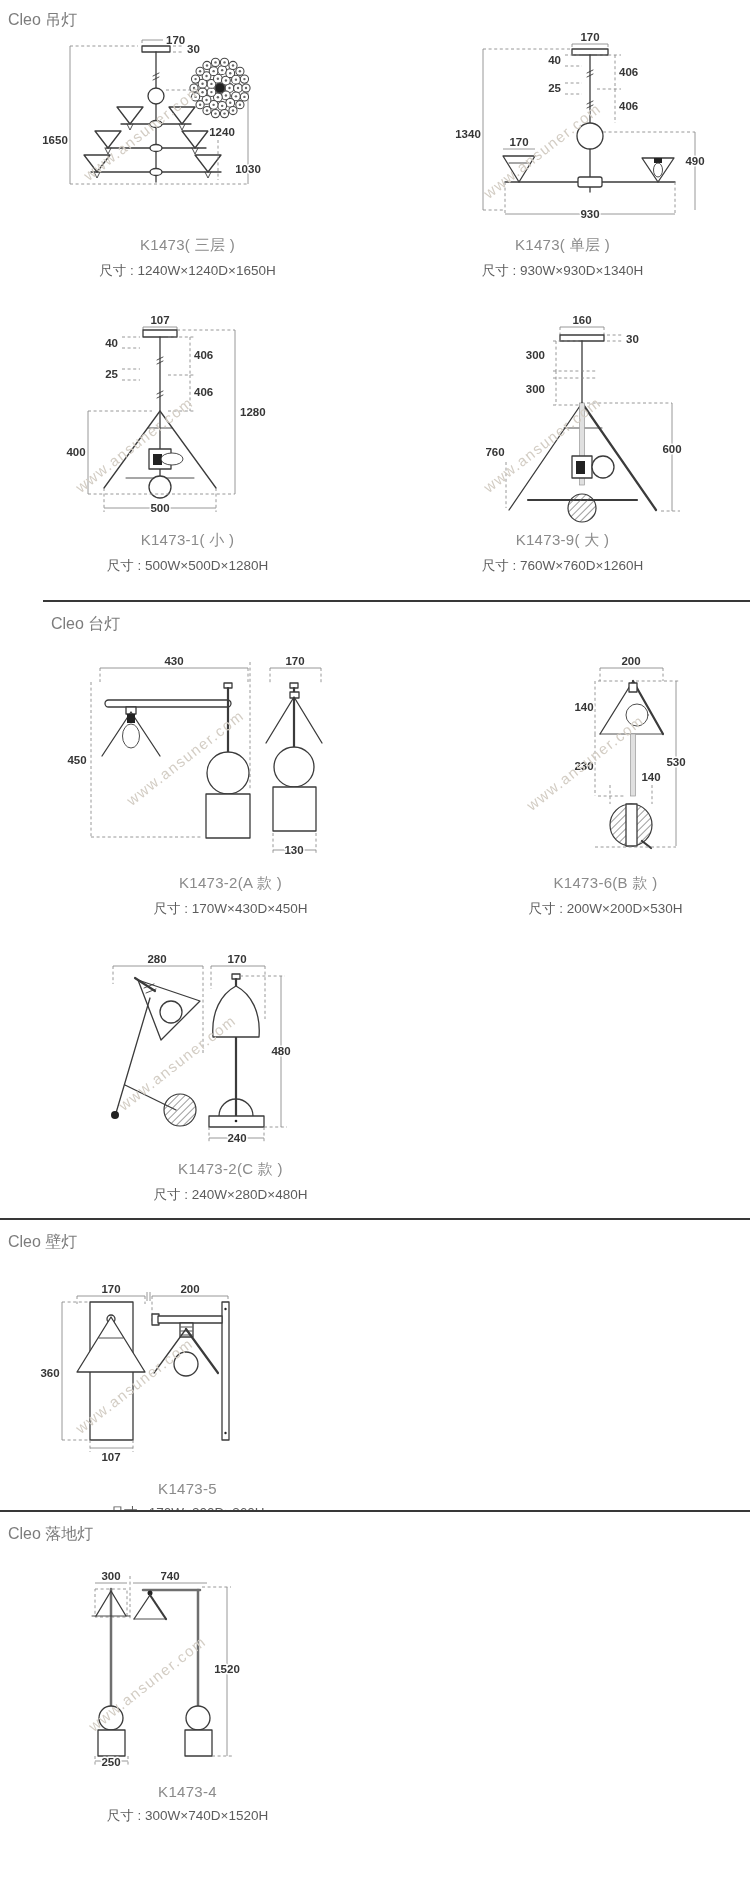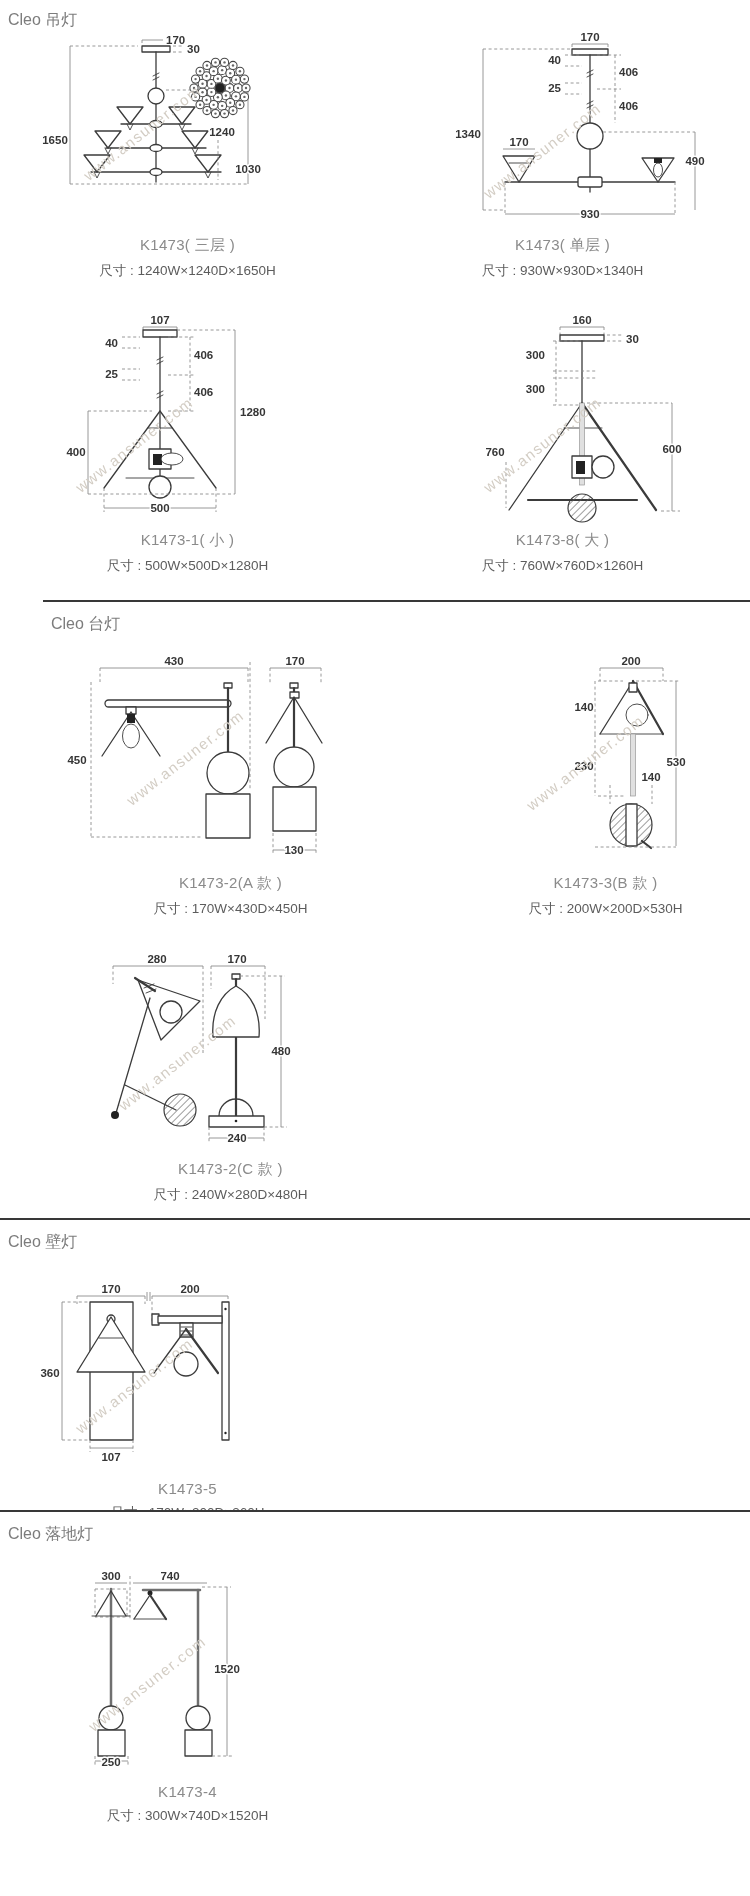--- a/index.html
+++ b/index.html
@@ -272,21 +272,21 @@
         <rect class="dark" x="201" y="145" width="9" height="13"></rect>
         <circle class="lnw" cx="228" cy="151" r="11"></circle>
         <line class="ln thk" x1="153" y1="184" x2="262" y2="184"></line>
         <circle cx="207" cy="192" r="14" fill="url(#hatch)" stroke="#3b3b3b" stroke-width="1.2"></circle>
         <text x="120" y="140" text-anchor="middle">760</text>
         <path class="dsh" d="M131,146 V192"></path>
         <path class="dsh" d="M212,87 H297 M286,195 H305"></path>
         <line class="dim" x1="297" y1="87" x2="297" y2="195"></line>
         <text x="297" y="137" text-anchor="middle">600</text>
       </svg>
-      <div class="cap-name">K1473-8( 大 )</div>
+      <div class="cap-name">K1473-9( 大 )</div>
       <div class="cap-size">尺寸 : 760W×760D×1260H</div>
     </div>
   </div>
 </div>
 
 <div class="section sec2">
   <div class="sec-title">Cleo 台灯</div>
   <div class="row" style="margin-top:20px">
 
     <div class="cell">
@@ -342,21 +342,21 @@
         <text x="166" y="116" text-anchor="middle">230</text>
         <text x="233" y="127" text-anchor="middle">140</text>
         <path class="dsh" d="M192,131 V150 M234,131 V150"></path>
         <circle cx="213" cy="171" r="21" fill="url(#hatch)" stroke="#3b3b3b" stroke-width="1.2"></circle>
         <rect class="lnw" x="208" y="150" width="11" height="42"></rect>
         <path class="ln thk" d="M224,187 L233,194"></path>
         <path class="dsh" d="M218,27 H262 M177,193 H258"></path>
         <line class="dim" x1="258" y1="27" x2="258" y2="192"></line>
         <text x="258" y="112" text-anchor="middle">530</text>
       </svg>
-      <div class="cap-name">K1473-3(B 款 )</div>
+      <div class="cap-name">K1473-6(B 款 )</div>
       <div class="cap-size">尺寸 : 200W×200D×530H</div>
     </div>
   </div>
 
   <div class="row" style="margin-top:36px">
     <div class="cell">
       <span class="wm" style="left:62px;top:100px">www.ansuner.com</span>
       <svg class="drawing" width="375" height="198" viewBox="0 0 375 198">
         <line class="dim" x1="70" y1="12" x2="160" y2="12"></line>
         <path class="dsh" d="M70,12 V30 M160,12 V100"></path>

